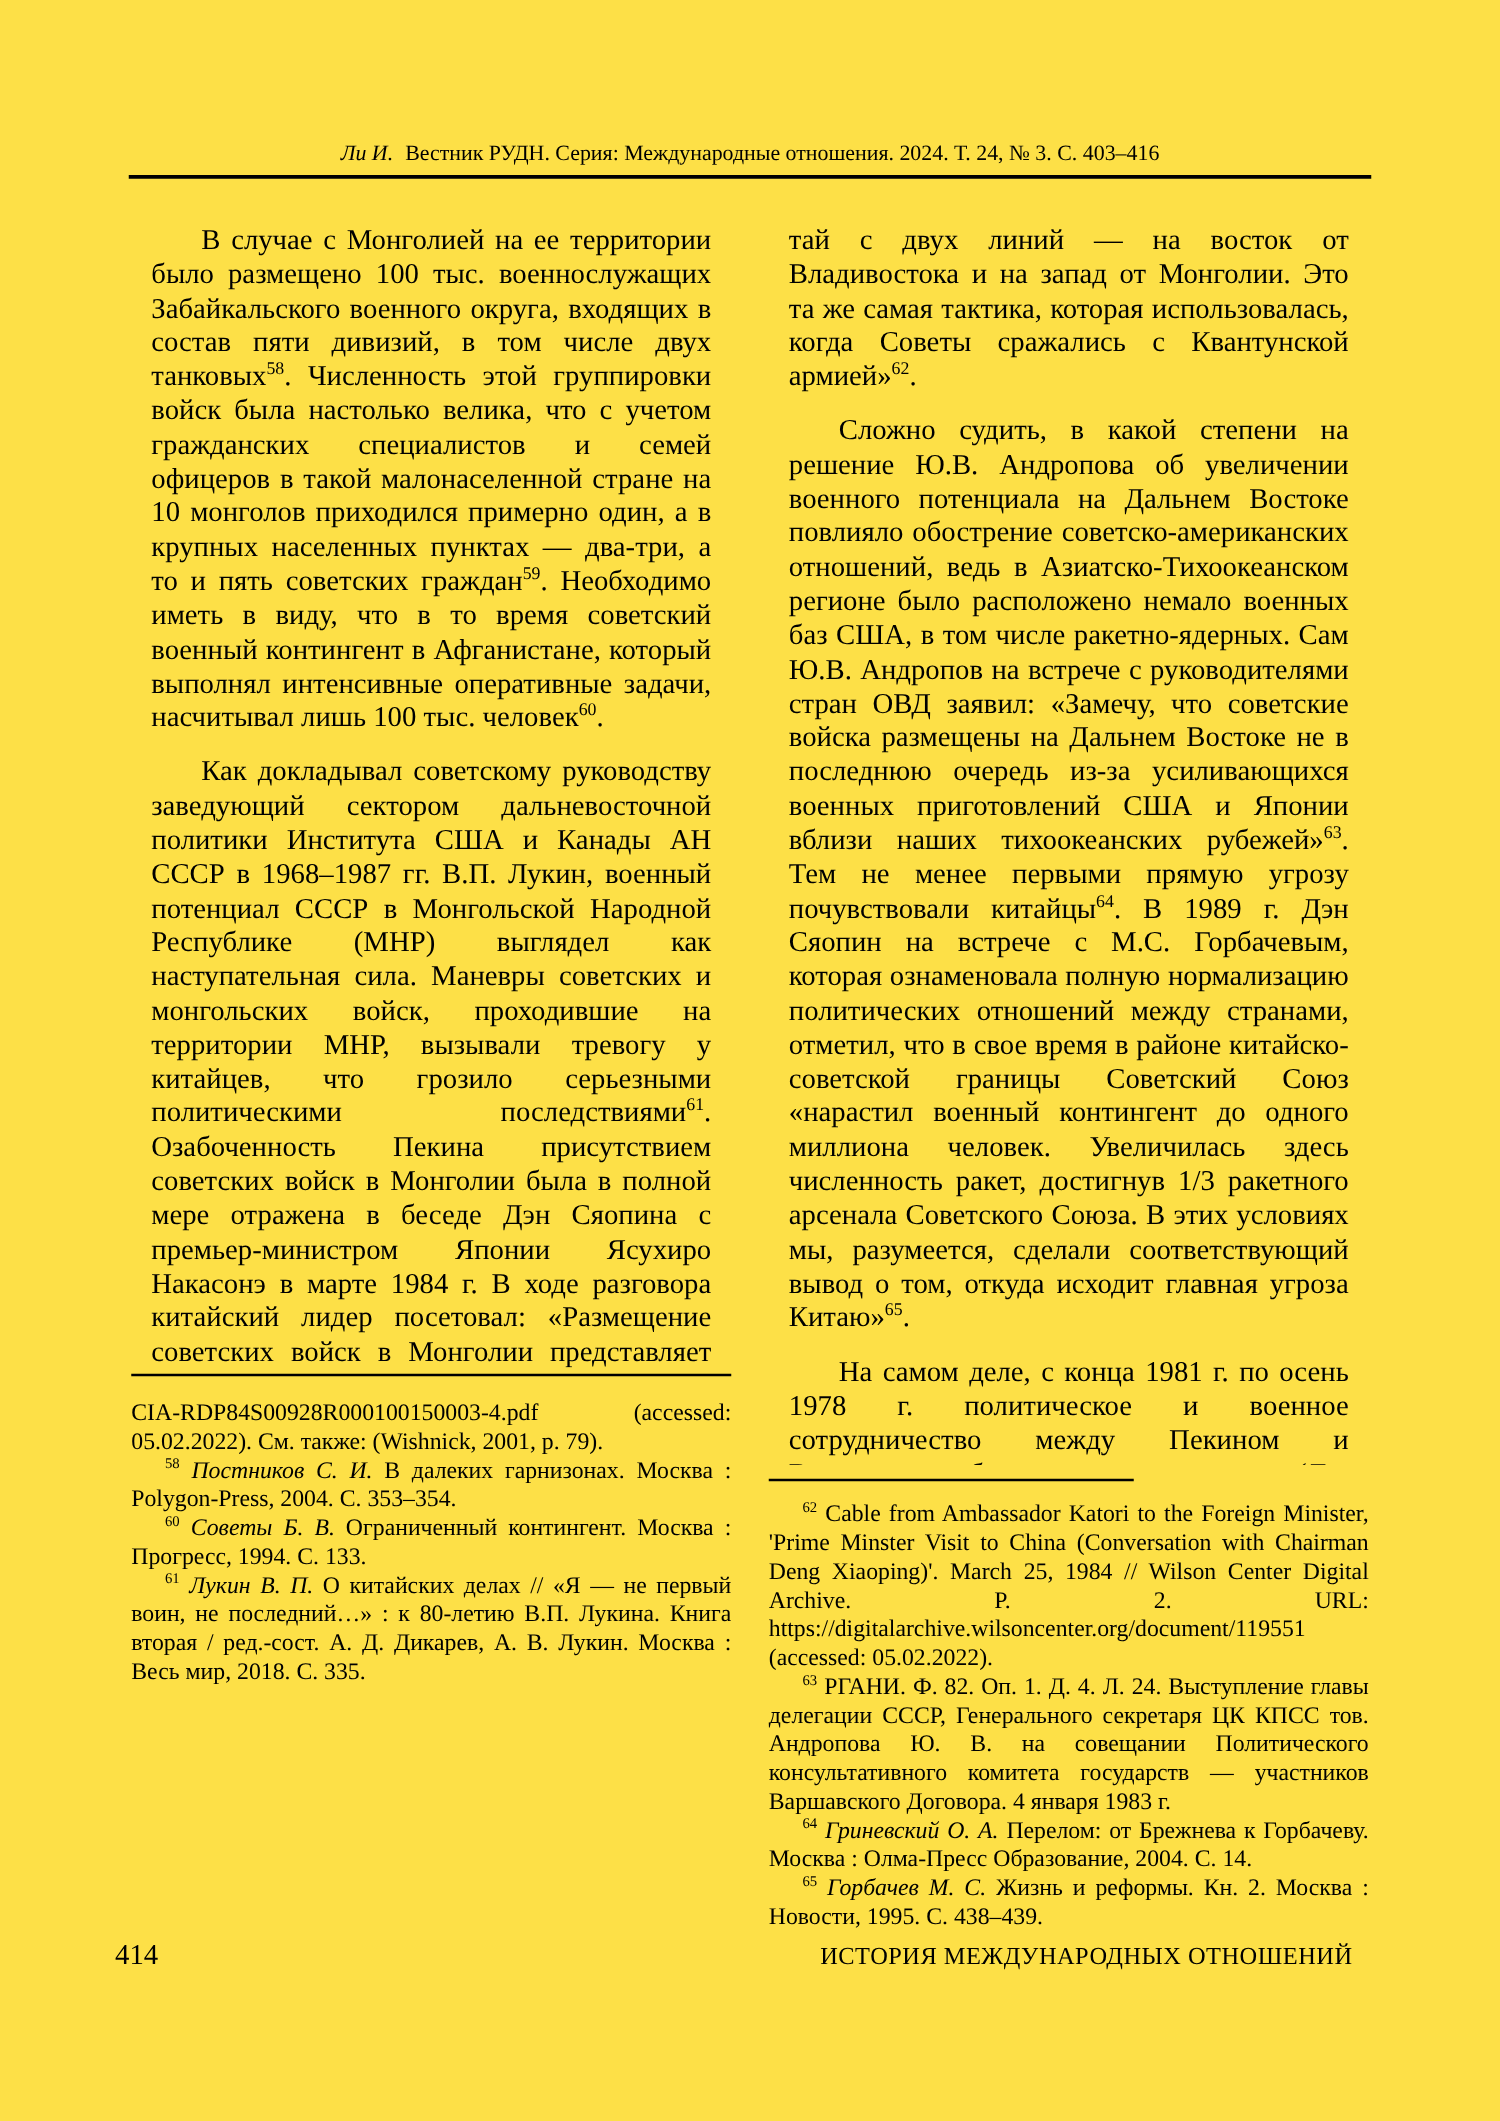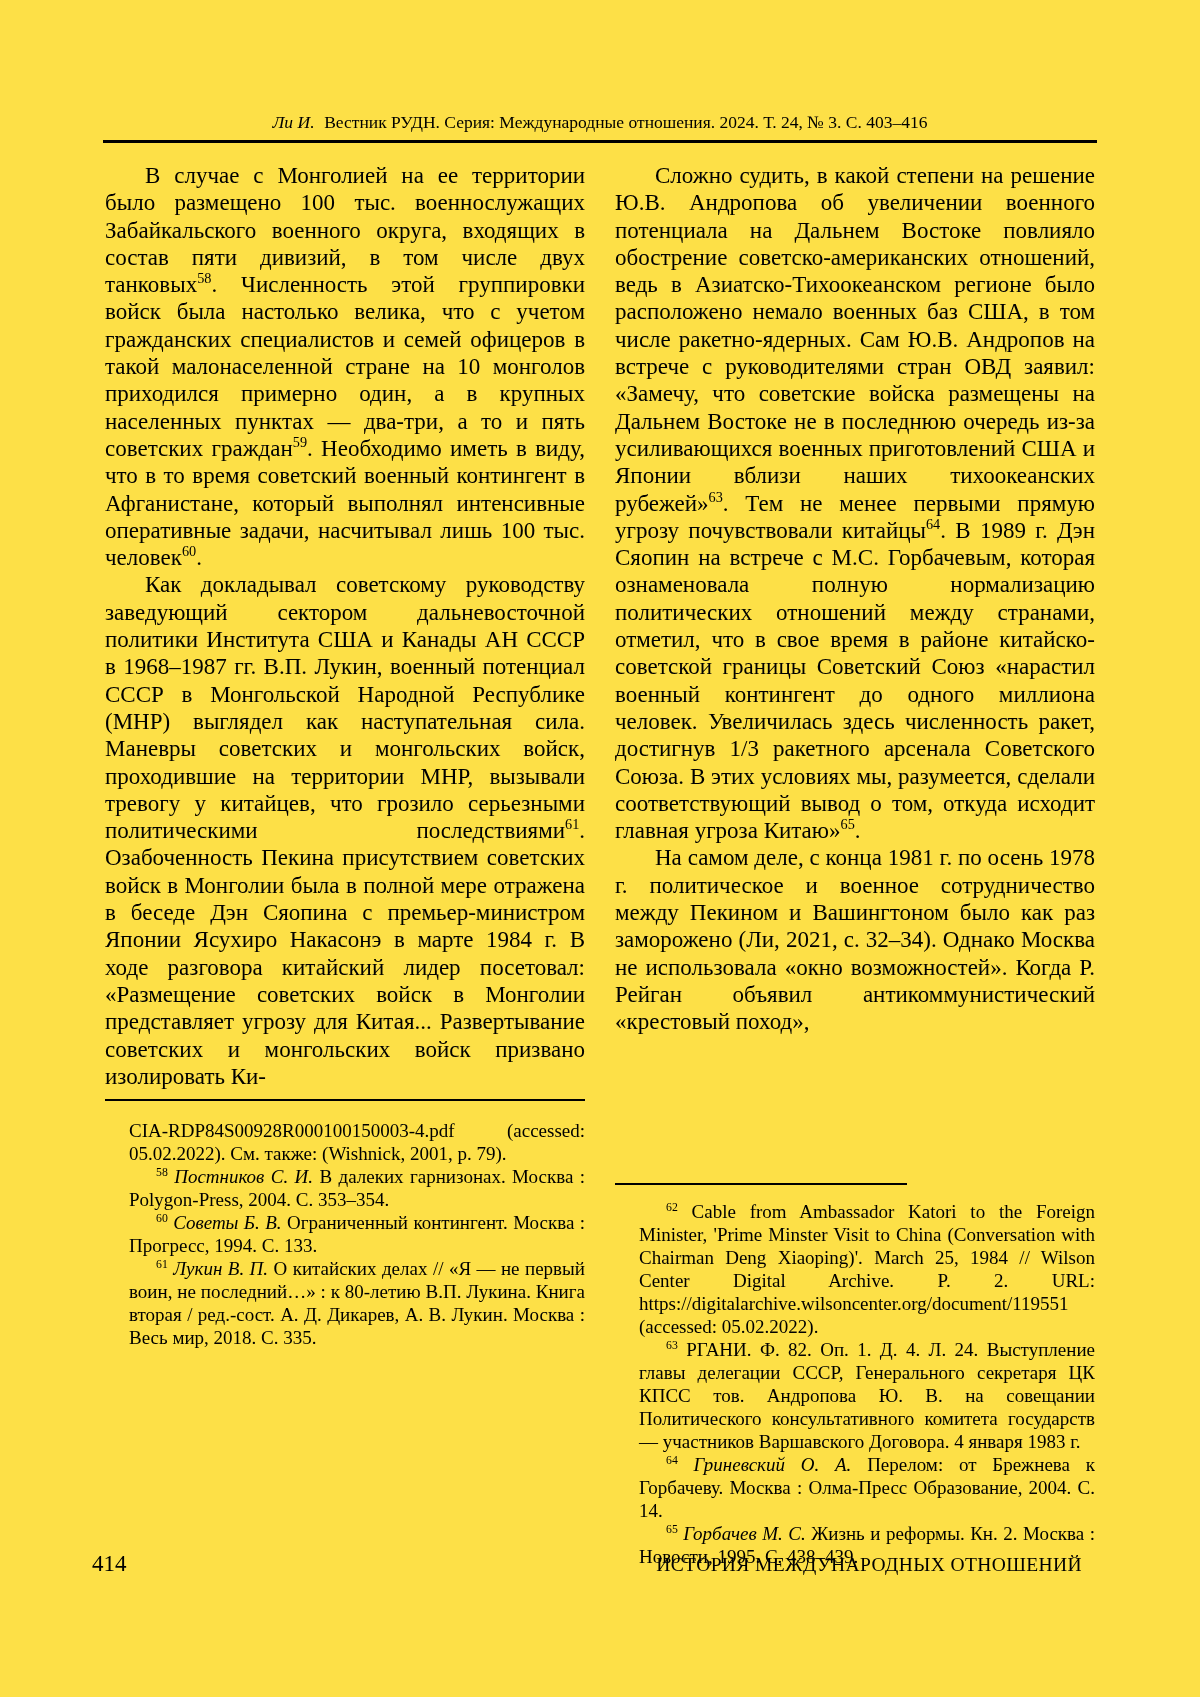--- a/index.html
+++ b/index.html
@@ -35,41 +35,41 @@
     position: absolute;
     top: 162px; left: 105px; width: 990px;
     display: flex;
     gap: 30px;
   }
   .column { position: relative; width: 480px; height: 1392px; }
   .main-text { overflow: hidden; }
   #col-left  .main-text { height: 932px; }
   #col-right .main-text { height: 1010px; }
   .para {
-    margin: 0;
+    margin: 16px;
     font-size: 23px;
     line-height: 27.3px;
     text-align: justify;
     text-indent: 40px;
   }
   .para.noindent { text-indent: 0; }
   sup {
     font-size: 0.62em;
     line-height: 0;
     vertical-align: super;
   }
   .it { font-style: italic; }
   
   .footnotes { position: absolute; left: 0; right: 0; }
   #col-left  .footnotes { top: 937px; }
   #col-right .footnotes { top: 1021px; }
   .fn-sep { height: 2px; background: #000000; }
   .fn-sep.full  { width: 480px; }
   .fn-sep.short { width: 292px; }
-  .fn-list { margin-top: 18px; margin-left: 24px; }
+  .fn-list { margin-top: 18px; }
   #col-right .fn-list { margin-top: 15px; }
   .fn {
     margin: 0;
     font-size: 19px;
     line-height: 23px;
     text-align: justify;
     text-indent: 27px;
   }
   .fn.noindent { text-indent: 0; }
   
@@ -107,20 +107,21 @@
             <p class="fn noindent"><span>CIA-RDP84S00928R000100150003-4.pdf (accessed: 05.02.2022). См. также: (Wishnick, 2001, p. 79).</span></p>
             <p class="fn"><sup>58</sup><span> </span><span class="it">Постников С. И.</span><span> В далеких гарнизонах. Москва : Polygon-Press, 2004. С. 353–354.</span></p>
             <p class="fn"><sup>60</sup><span> </span><span class="it">Советы Б. В.</span><span> Ограниченный контингент. Москва : Прогресс, 1994. С. 133.</span></p>
             <p class="fn"><sup>61</sup><span> </span><span class="it">Лукин В. П.</span><span> О китайских делах // «Я — не первый воин, не последний…» : к 80-летию В.П. Лукина. Книга вторая / ред.-сост. А. Д. Дикарев, А. В. Лукин. Москва : Весь мир, 2018. С. 335.</span></p>
           </div>
       </div>
     </div>
 
     <div class="column" id="col-right">
       <div class="main-text">
+          <p class="para noindent"><span>тай с двух линий — на восток от Владивостока и на запад от Монголии. Это та же самая тактика, которая использовалась, когда Советы сражались с Квантунской армией»</span><sup>62</sup><span>.</span></p>
           <p class="para"><span>Сложно судить, в какой степени на решение Ю.В. Андропова об увеличении военного потенциала на Дальнем Востоке повлияло обострение советско-американских отношений, ведь в Азиатско-Тихоокеанском регионе было расположено немало военных баз США, в том числе ракетно-ядерных. Сам Ю.В. Андропов на встрече с руководителями стран ОВД заявил: «Замечу, что советские войска размещены на Дальнем Востоке не в последнюю очередь из-за усиливающихся военных приготовлений США и Японии вблизи наших тихоокеанских рубежей»</span><sup>63</sup><span>. Тем не менее первыми прямую угрозу почувствовали китайцы</span><sup>64</sup><span>. В 1989 г. Дэн Сяопин на встрече с М.С. Горбачевым, которая ознаменовала полную нормализацию политических отношений между странами, отметил, что в свое время в районе китайско-советской границы Советский Союз «нарастил военный контингент до одного миллиона человек. Увеличилась здесь численность ракет, достигнув 1/3 ракетного арсенала Советского Союза. В этих условиях мы, разумеется, сделали соответствующий вывод о том, откуда исходит главная угроза Китаю»</span><sup>65</sup><span>.</span></p>
           <p class="para"><span>На самом деле, с конца 1981 г. по осень 1978 г. политическое и военное сотрудничество между Пекином и Вашингтоном было как раз заморожено (Ли, 2021, с. 32–34). Однако Москва не использовала «окно возможностей». Когда Р. Рейган объявил антикоммунистический «крестовый поход»,</span></p>
         </div>
       <div class="footnotes">
         <div class="fn-sep short"></div>
         <div class="fn-list">
             <p class="fn"><sup>62</sup><span> Cable from Ambassador Katori to the Foreign Minister, 'Prime Minster Visit to China (Conversation with Chairman Deng Xiaoping)'. March 25, 1984 // Wilson Center Digital Archive. P. 2. URL: https://digitalarchive.wilsoncenter.org/document/119551 (accessed: 05.02.2022).</span></p>
             <p class="fn"><sup>63</sup><span> РГАНИ. Ф. 82. Оп. 1. Д. 4. Л. 24. Выступление главы делегации СССР, Генерального секретаря ЦК КПСС тов. Андропова Ю. В. на совещании Политического консультативного комитета государств — участников Варшавского Договора. 4 января 1983 г.</span></p>
             <p class="fn"><sup>64</sup><span> </span><span class="it">Гриневский О. А.</span><span> Перелом: от Брежнева к Горбачеву. Москва : Олма-Пресс Образование, 2004. С. 14.</span></p>
             <p class="fn"><sup>65</sup><span> </span><span class="it">Горбачев М. С.</span><span> Жизнь и реформы. Кн. 2. Москва : Новости, 1995. С. 438–439.</span></p>

